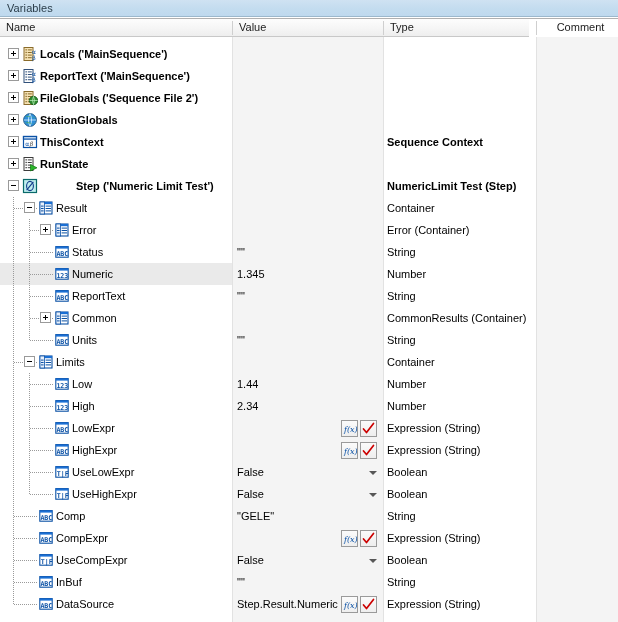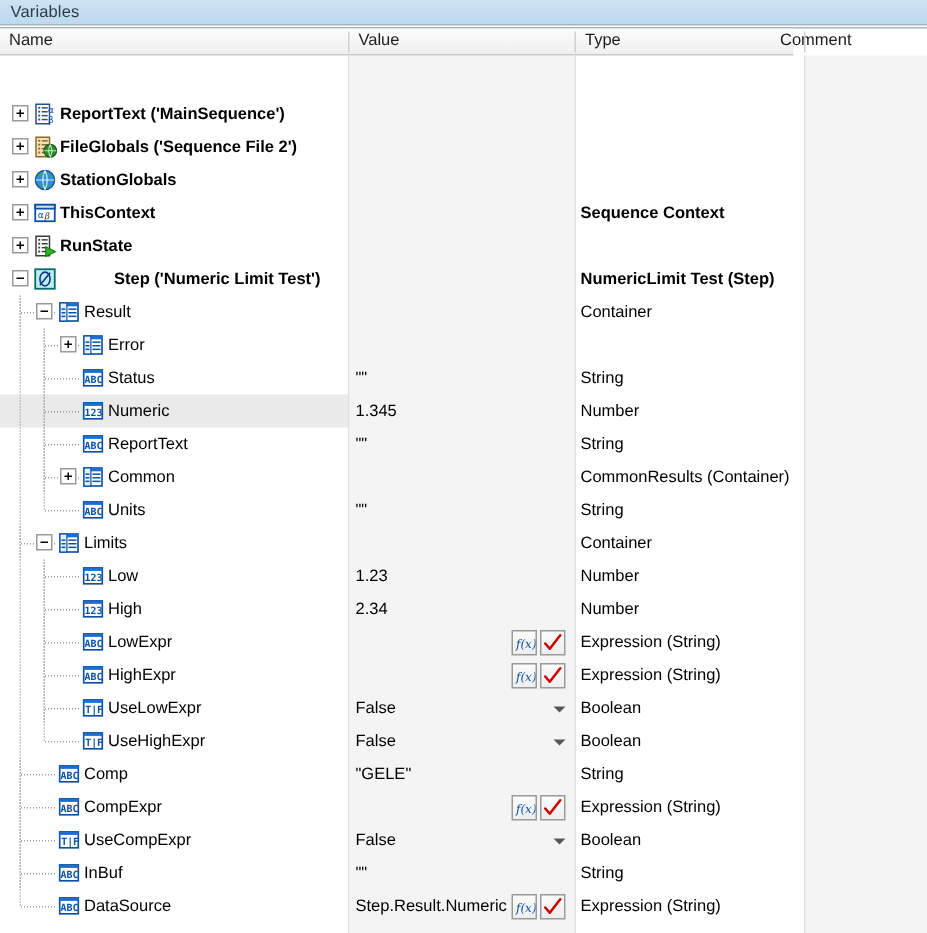--- a/index.html
+++ b/index.html
@@ -261,28 +261,47 @@
     <div class="band plain" style="left:383px; width:153px;"></div>
     <div class="band shaded" style="left:536px; width:82px;"></div>
     <div class="vline" style="left:232px;"></div>
     <div class="vline" style="left:383px;"></div>
     <div class="vline" style="left:536px;"></div>
 
     <div class="colheader">
       <div class="hcell" style="left:0px;   width:232px;">Name</div>
       <div class="hcell" style="left:233px; width:150px;">Value</div>
       <div class="hcell" style="left:384px; width:152px;">Type</div>
-      <div class="hcell" style="left:514px; width:81px;">Comment</div>
+      <div class="hcell" style="left:537px; width:81px;text-align:center;">Comment</div>
       <div class="hsep" style="left:232px;"></div>
       <div class="hsep" style="left:383px;"></div>
       <div class="hsep" style="left:536px;"></div>
     </div>
 
     <div class="rows" id="rows">
         <div class="row toplevel" style="top: 6px;">
+          <div class="namecell">
+            <div class="expander plus" style="left:8px;"></div>
+            <div class="icon" style="left:22px;">
+              <svg width="16" height="16" viewBox="0 0 16 16">
+                <rect x="2" y="1.5" width="9" height="13" fill="#f6e3b5" stroke="#8a6b2a" stroke-width="1"></rect>
+                <rect x="3.5" y="3.2" width="1.3" height="1.3" fill="#8a6b2a"></rect>
+                <rect x="5.8" y="3.4" width="4" height="1" fill="#8a6b2a"></rect>
+                <rect x="3.5" y="5.800000000000001" width="1.3" height="1.3" fill="#8a6b2a"></rect>
+                <rect x="5.8" y="6" width="4" height="1" fill="#8a6b2a"></rect>
+                <rect x="3.5" y="8.4" width="1.3" height="1.3" fill="#8a6b2a"></rect>
+                <rect x="5.8" y="8.6" width="4" height="1" fill="#8a6b2a"></rect>
+                <rect x="3.5" y="11" width="1.3" height="1.3" fill="#8a6b2a"></rect>
+                <rect x="5.8" y="11.200000000000001" width="4" height="1" fill="#8a6b2a"></rect>
+                <text x="10" y="7.5" font-size="6" fill="#0b51a5" font-family="DejaVu Sans">α</text>
+                <text x="10" y="14" font-size="6" fill="#0b51a5" font-family="DejaVu Sans">β</text>
+              </svg>
+            </div>
+            <div class="label" style="left:40px;">Locals ('MainSequence')</div>
+          </div>
           <div class="valcell"></div>
           <div class="typecell"></div>
           <div class="commentcell"></div>
         </div>
         <div class="row toplevel" style="top: 28px;">
           <div class="namecell">
             <div class="expander plus" style="left:8px;"></div>
             <div class="icon" style="left:22px;">
               <svg width="16" height="16" viewBox="0 0 16 16">
                 <rect x="2" y="1.5" width="9" height="13" fill="#ffffff" stroke="#31507a" stroke-width="1"></rect>
@@ -448,20 +467,23 @@
                 <rect x="3" y="8" width="2.6" height="1" fill="#0b51a5"></rect>
                 <rect x="3" y="10.4" width="2.6" height="1" fill="#0b51a5"></rect>
                 <rect x="7.6" y="5.6" width="5.4" height="1" fill="#0b51a5"></rect>
                 <rect x="7.6" y="8" width="5.4" height="1" fill="#0b51a5"></rect>
                 <rect x="7.6" y="10.4" width="5.4" height="1" fill="#0b51a5"></rect>
               </svg>
             </div>
             <div class="label" style="left:72px;">Error</div>
           </div>
           <div class="valcell"></div>
+          <div class="typecell">
+            <div class="typetext">Error (Container)</div>
+          </div>
           <div class="commentcell"></div>
         </div>
         <div class="row" style="top: 204px;">
           <div class="namecell">
             <div class="tdot-v" style="left:13px;"></div>
             <div class="tdot-v" style="left:29px;"></div>
             <div class="tdot-v" style="left:29px;"></div>
             <div class="tdot-h" style="left:30px; width:23px;"></div>
             <div class="icon" style="left:54px;">
               <svg width="16" height="16" viewBox="0 0 16 16">
@@ -612,21 +634,21 @@
             <div class="icon" style="left:54px;">
               <svg width="16" height="16" viewBox="0 0 16 16">
                 <rect x="1.8" y="2.6" width="12.4" height="10.6" fill="#ffffff" stroke="#0b51a5" stroke-width="1.1"></rect>
                 <rect x="1.8" y="2.6" width="12.4" height="2" fill="#1a6fd4"></rect>
                 <text x="2.4" y="11.6" font-size="6.6" fill="#0b51a5" font-family="DejaVu Sans Mono" font-weight="bold">123</text>
               </svg>
             </div>
             <div class="label" style="left:72px;">Low</div>
           </div>
           <div class="valcell">
-            <div class="valtext">1.23</div>
+            <div class="valtext">1.44</div>
           </div>
           <div class="typecell">
             <div class="typetext">Number</div>
           </div>
           <div class="commentcell"></div>
         </div>
         <div class="row" style="top: 358px;">
           <div class="namecell">
             <div class="tdot-v" style="left:13px;"></div>
             <div class="tdot-v" style="left:29px;"></div>

